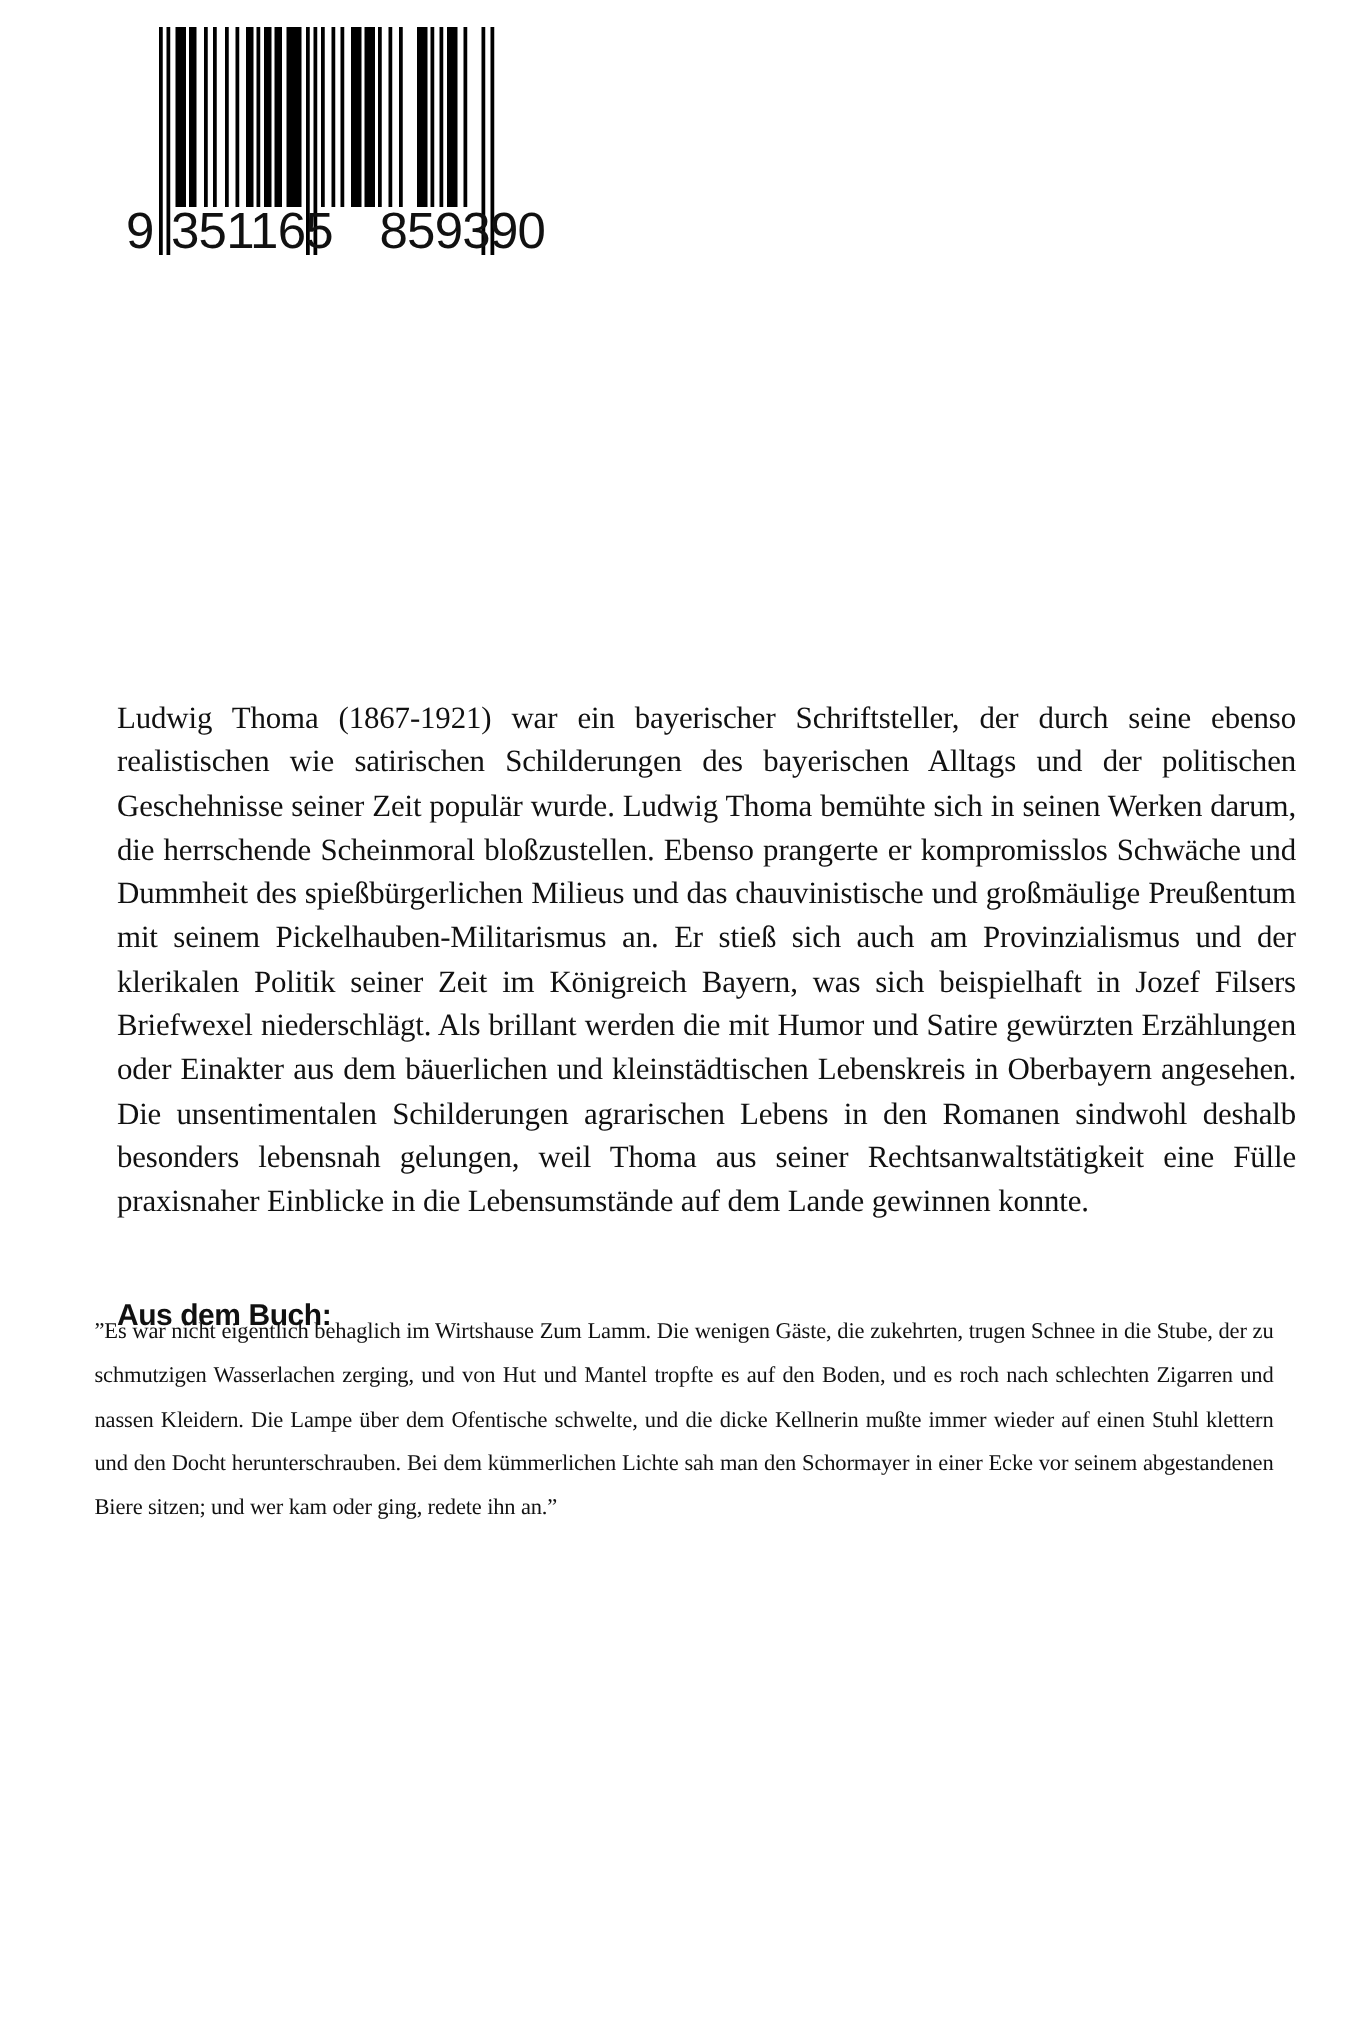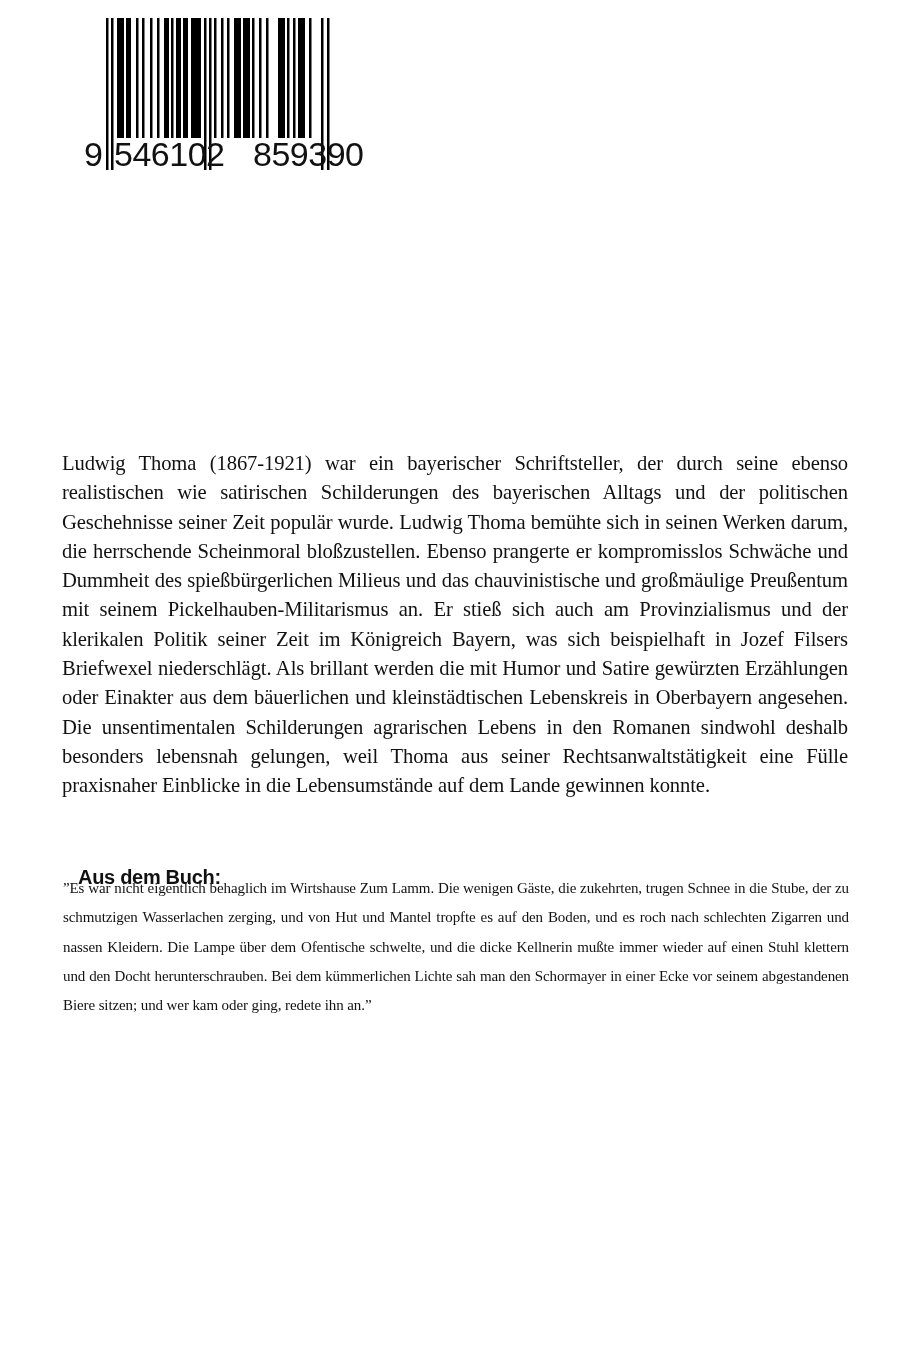--- a/index.html
+++ b/index.html
@@ -2,21 +2,21 @@
 <html><head>
 <meta charset="utf-8">
 <style>
   html, body { margin: 0; padding: 0; background: #ffffff; }
   body { width: 907px; height: 1360px; position: relative; overflow: hidden; color: #111; }
   .barcode { position: absolute; left: 84px; top: 18px; width: 270px; height: 160px; }
   .barcode svg { display: block; }
   .blurb {
     position: absolute; left: 62px; top: 449px; width: 786px;
     font-family: "Liberation Serif", "DejaVu Serif", serif;
-    font-size: 20.6px; line-height: 29.3px; text-align: justify; margin: 0;
+    font-size: 20.6px; line-height: 29.3px; text-align: justify; margin: 16px;
     letter-spacing: -0.1px;
   }
   .section-heading {
     position: absolute; left: 62px; top: 849px;
     font-family: "Liberation Sans", "DejaVu Sans", sans-serif;
     font-weight: bold; font-size: 20px; line-height: 24px; margin: 16px;
     letter-spacing: -0.3px;
   }
   .excerpt {
     position: absolute; left: 62px; top: 873px; width: 786px;
@@ -63,21 +63,21 @@
       <rect x="209" y="0" width="2.5" height="120"></rect>
       <rect x="214" y="0" width="7" height="120"></rect>
       <rect x="225" y="0" width="2.5" height="120"></rect>
 
       <rect x="237" y="0" width="2.5" height="152"></rect>
       <rect x="243" y="0" width="2.5" height="152"></rect>
     </g>
   </svg>
   <div style="position:absolute; left:0; top:118px; font-family:'Liberation Sans','DejaVu Sans',sans-serif; font-size:34px; line-height:36px;">
     <span style="position:absolute; left:0; top:0;">9</span>
-    <span style="position:absolute; left:30px; top:0; letter-spacing:-0.5px;">546102</span>
+    <span style="position:absolute; left:30px; top:0; letter-spacing:-0.5px;">351165</span>
     <span style="position:absolute; left:130px; top:0; letter-spacing:-0.5px;margin-left:39px;">859390</span>
   </div>
 </div>
 
 <p class="blurb">Ludwig Thoma (1867-1921) war ein bayerischer Schriftsteller, der durch seine ebenso realistischen wie satirischen Schilderungen des bayerischen Alltags und der politischen Geschehnisse seiner Zeit populär wurde. Ludwig Thoma bemühte sich in seinen Werken darum, die herrschende Scheinmoral bloßzustellen. Ebenso prangerte er kompromisslos Schwäche und Dummheit des spießbürgerlichen Milieus und das chauvinistische und großmäulige Preußentum mit seinem Pickelhauben-Militarismus an. Er stieß sich auch am Provinzialismus und der klerikalen Politik seiner Zeit im Königreich Bayern, was sich beispielhaft in Jozef Filsers Briefwexel niederschlägt. Als brillant werden die mit Humor und Satire gewürzten Erzählungen oder Einakter aus dem bäuerlichen und kleinstädtischen Lebenskreis in Oberbayern angesehen. Die unsentimentalen Schilderungen agrarischen Lebens in den Romanen sindwohl deshalb besonders lebensnah gelungen, weil Thoma aus seiner Rechtsanwaltstätigkeit eine Fülle praxisnaher Einblicke in die Lebensumstände auf dem Lande gewinnen konnte.</p>
 
 <h2 class="section-heading">Aus dem Buch:</h2>
 
 <p class="excerpt">”Es war nicht eigentlich behaglich im Wirtshause Zum Lamm. Die wenigen Gäste, die zukehrten, trugen Schnee in die Stube, der zu schmutzigen Wasserlachen zerging, und von Hut und Mantel tropfte es auf den Boden, und es roch nach schlechten Zigarren und nassen Kleidern. Die Lampe über dem Ofentische schwelte, und die dicke Kellnerin mußte immer wieder auf einen Stuhl klettern und den Docht herunterschrauben. Bei dem kümmerlichen Lichte sah man den Schormayer in einer Ecke vor seinem abgestandenen Biere sitzen; und wer kam oder ging, redete ihn an.”</p>
 

